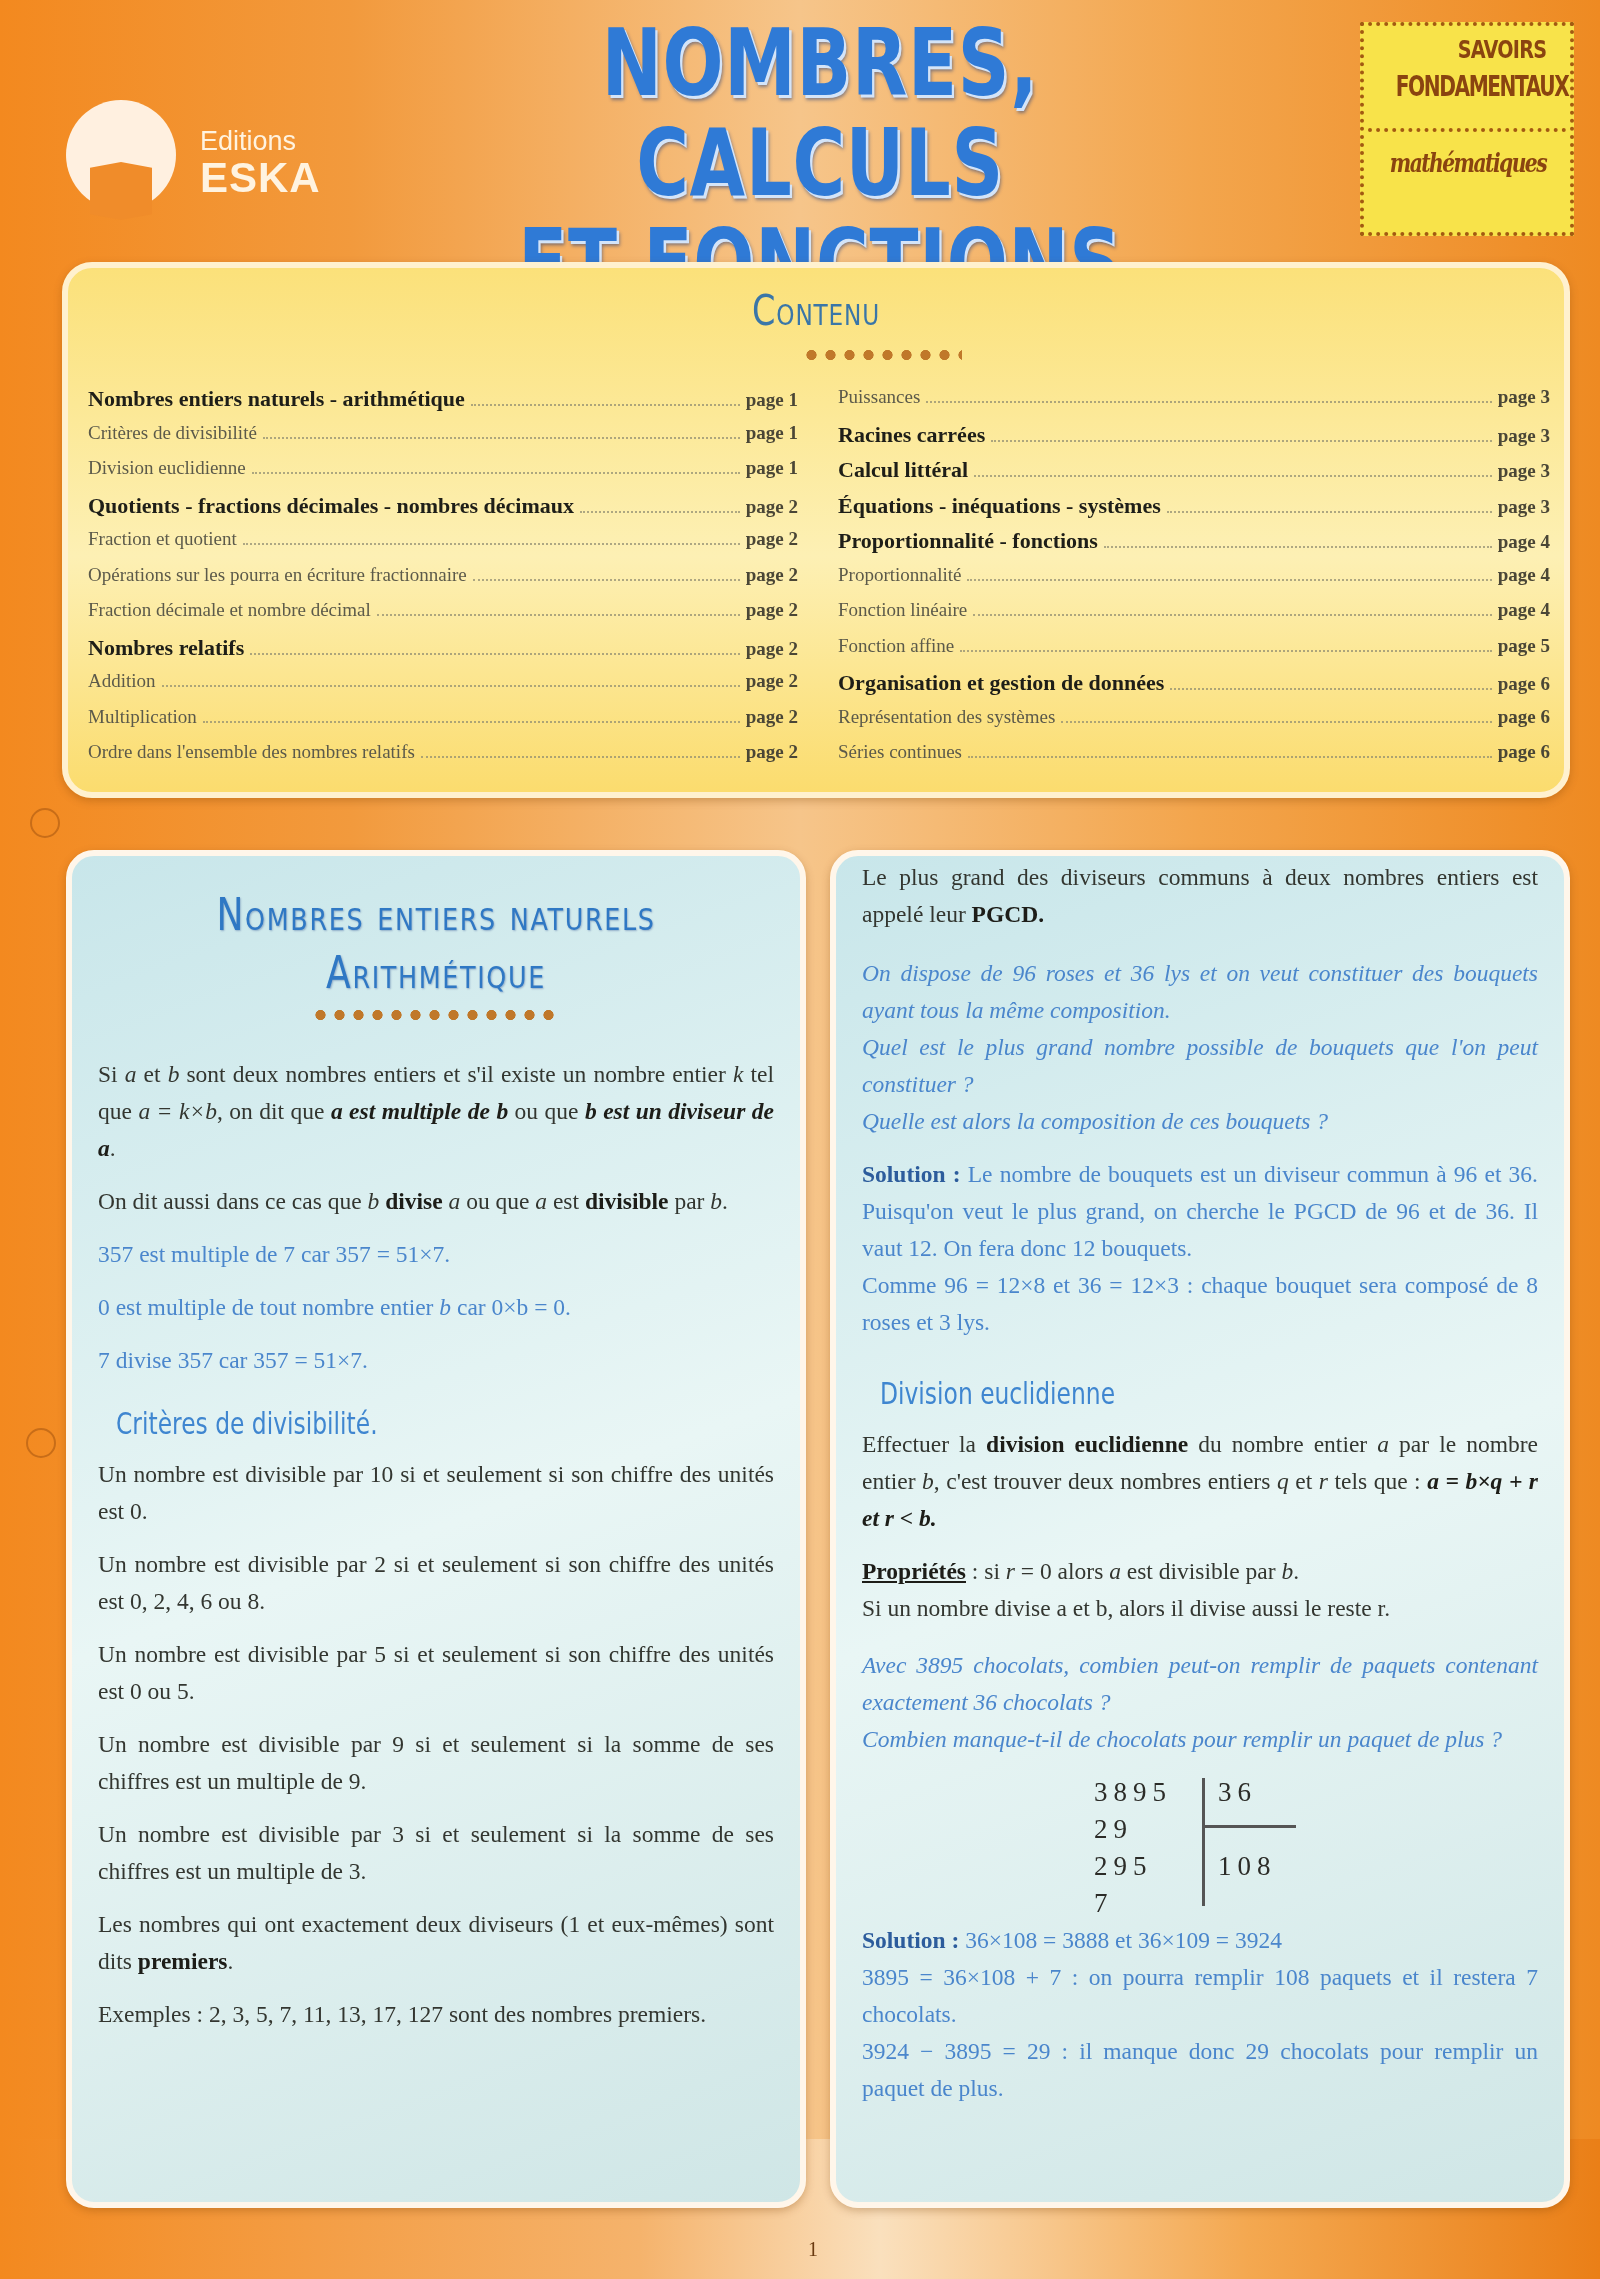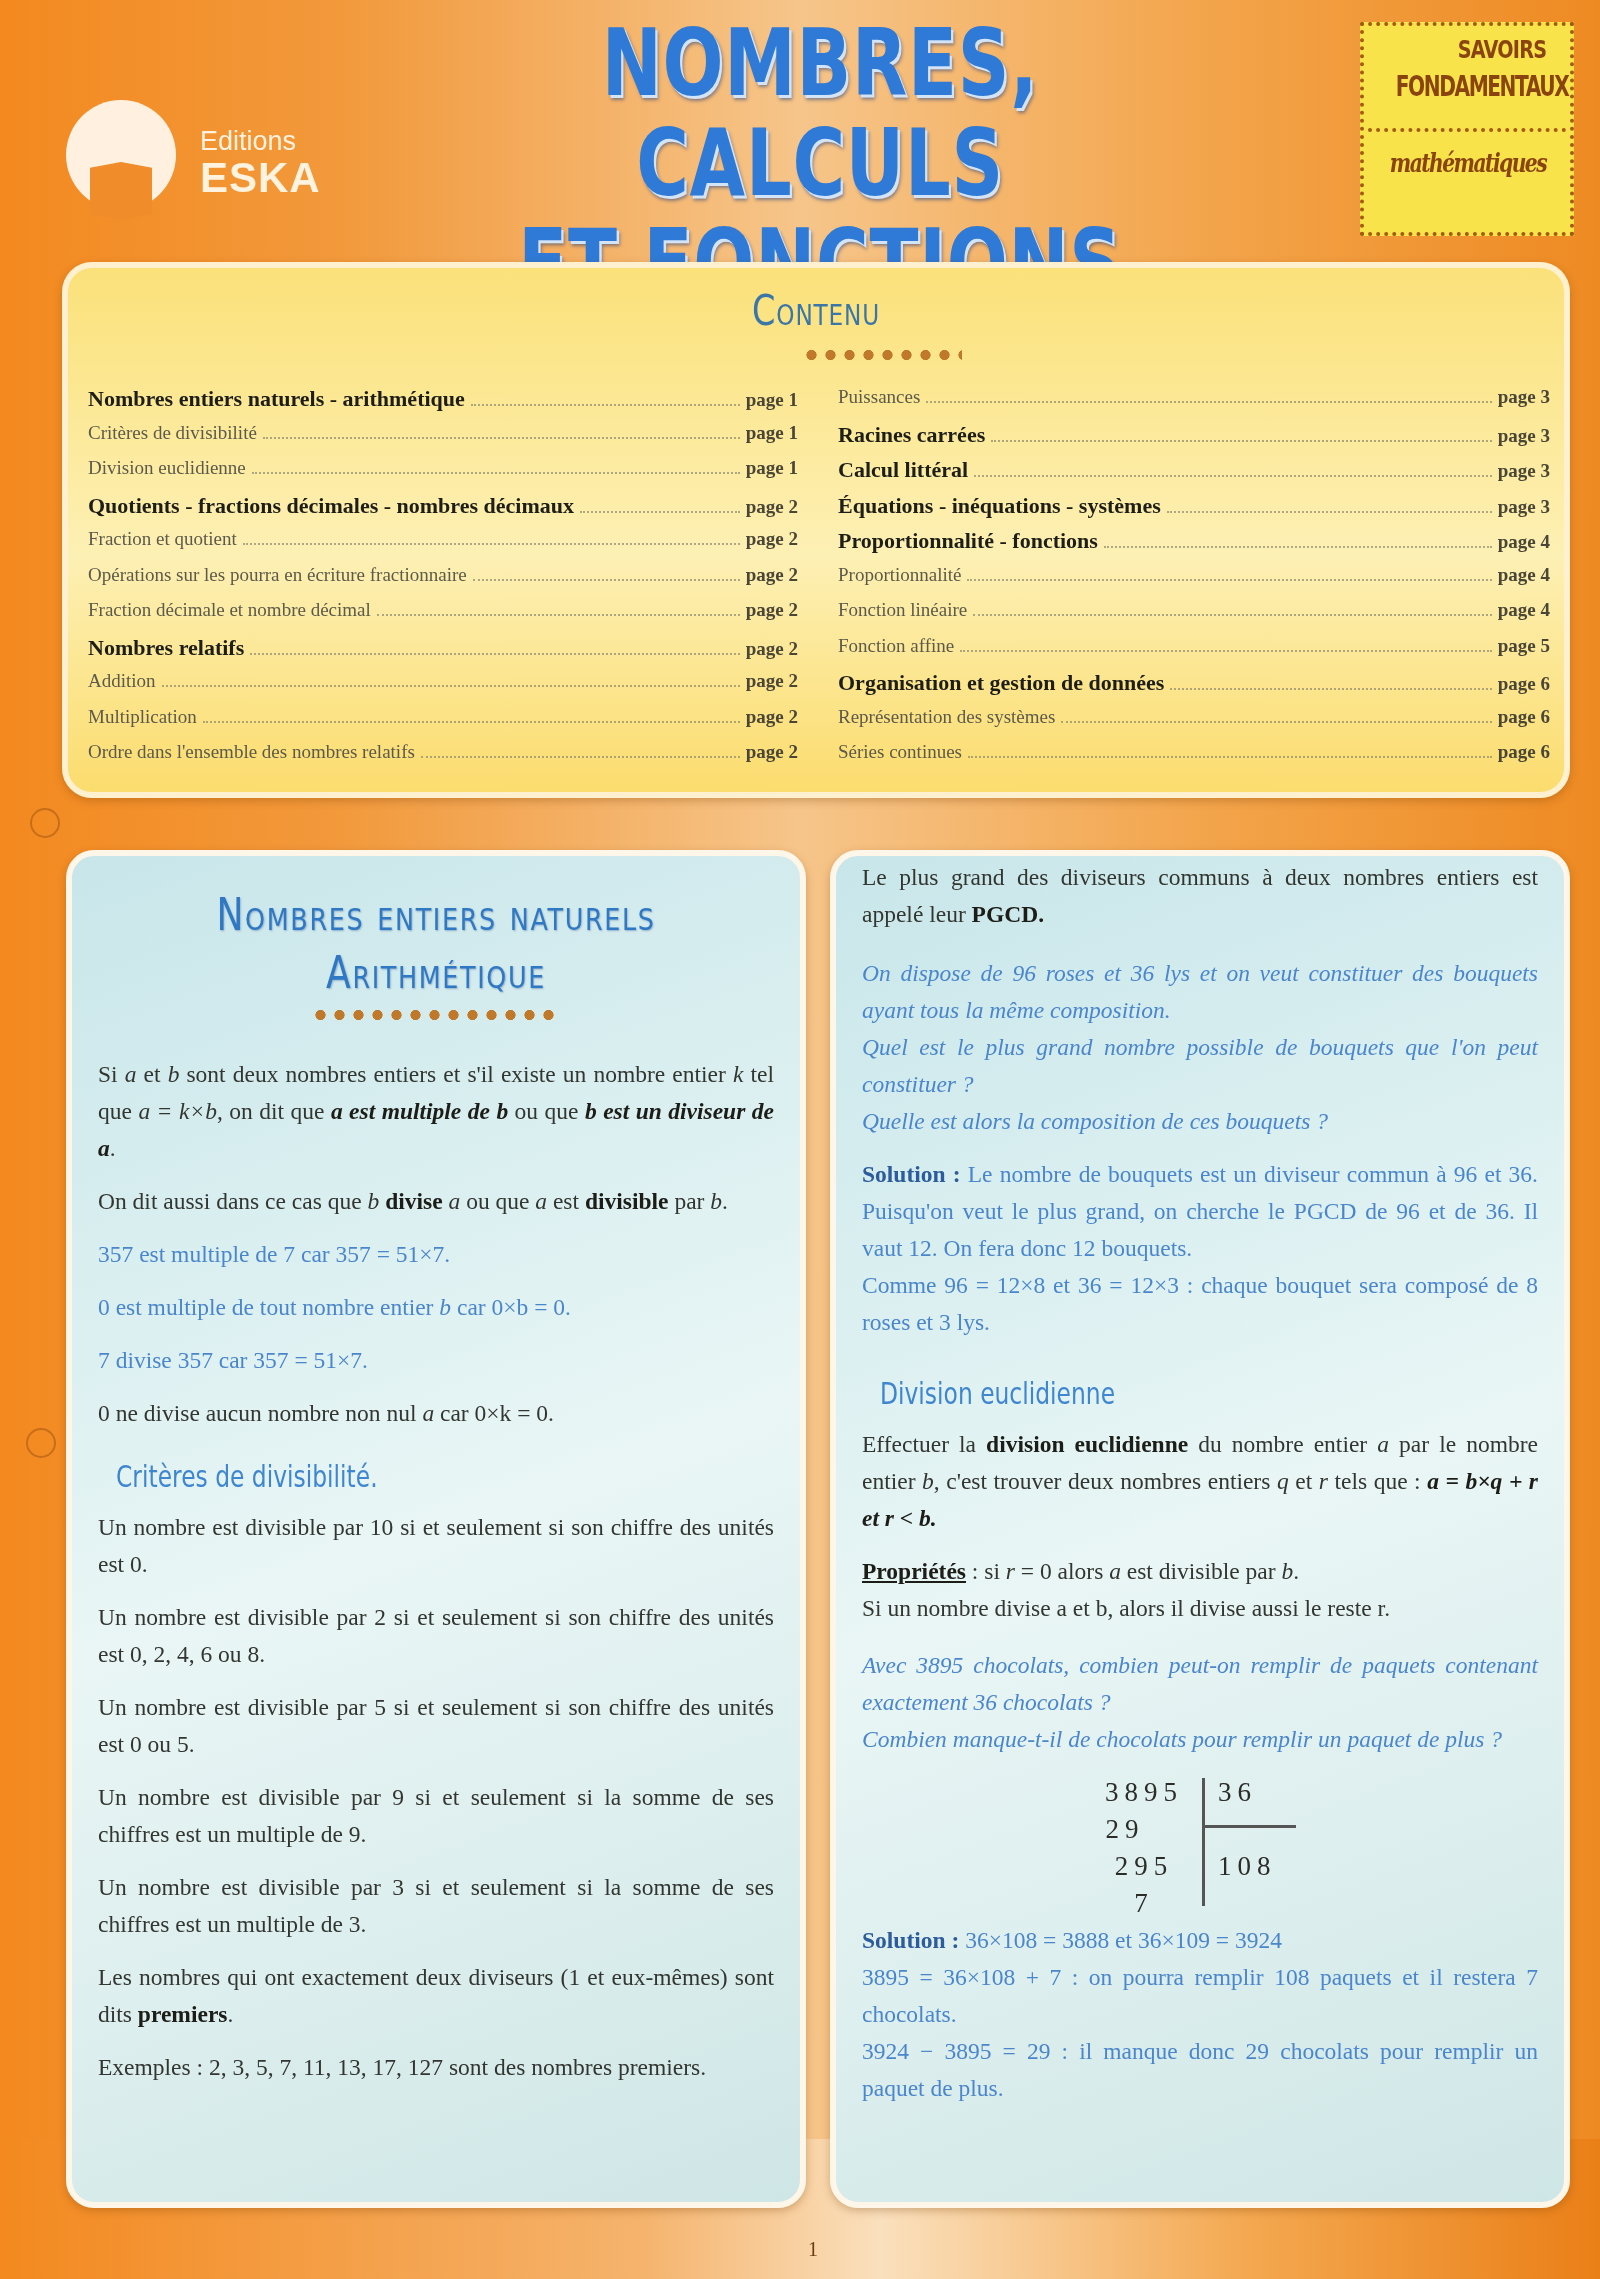--- a/index.html
+++ b/index.html
@@ -108,21 +108,21 @@
     font-family: "DejaVu Sans", sans-serif; color: #3f86d0; font-size: 30px;
     transform: scaleX(.78); transform-origin: left center;
     margin: 26px 0 14px 18px; text-align: left;
   }
 
   
   .division {
     position: relative; width: 220px; height: 138px; margin: 6px 0 10px 232px;
     font-family: "Liberation Serif", serif; font-size: 27px; letter-spacing: 6px; color: #2c2c28;
   }
-  .division .d { position: absolute; line-height: 37px; text-align: center; }
+  .division .d { position: absolute; line-height: 37px; text-align: left; }
   .division .vline { position: absolute; left: 108px; top: 4px; width: 3px; height: 128px; background: #555; }
   .division .hline { position: absolute; left: 110px; top: 51px; width: 92px; height: 3px; background: #555; }
 
   .page-number {
     position: absolute; left: 808px; top: 2238px; font-size: 20px; color: #6a3a10;
   }
 </style>
 </head>
 <body>
 
@@ -278,21 +278,20 @@
 
   <p>
     <span>Si </span><i>a</i><span> et </span><i>b</i><span> sont deux nombres entiers et s'il existe un nombre entier </span><i>k</i><span> tel que </span><i>a = k×b</i><span>, on dit que </span><b><i>a est multiple de b</i></b><span> ou que </span><b><i>b est un diviseur de a</i></b><span>.</span>
   </p>
   <p>
     <span>On dit aussi dans ce cas que </span><i>b</i><span> </span><b>divise</b><span> </span><i>a</i><span> ou que </span><i>a</i><span> est </span><b>divisible</b><span> par </span><i>b</i><span>.</span>
   </p>
   <p class="blue">357 est multiple de 7 car 357 = 51×7.</p>
   <p class="blue"><span>0 est multiple de tout nombre entier </span><i>b</i><span> car 0×b = 0.</span></p>
   <p class="blue">7 divise 357 car 357 = 51×7.</p>
-  <p><span>0 ne divise aucun nombre non nul </span><i>a</i><span> car 0×k = 0.</span></p>
 
   <div class="subhead">Critères de divisibilité.</div>
   <div id="criteria-list">
       <p>Un nombre est divisible par 10 si et seulement si son chiffre des unités est 0.</p>
       <p>Un nombre est divisible par 2 si et seulement si son chiffre des unités est 0, 2, 4, 6 ou 8.</p>
       <p>Un nombre est divisible par 5 si et seulement si son chiffre des unités est 0 ou 5.</p>
       <p>Un nombre est divisible par 9 si et seulement si la somme de ses chiffres est un multiple de 9.</p>
       <p>Un nombre est divisible par 3 si et seulement si la somme de ses chiffres est un multiple de 3.</p>
     </div>
   <p><span>Les nombres qui ont exactement deux diviseurs (1 et eux-mêmes) sont dits </span><b>premiers</b><span>.</span></p>

